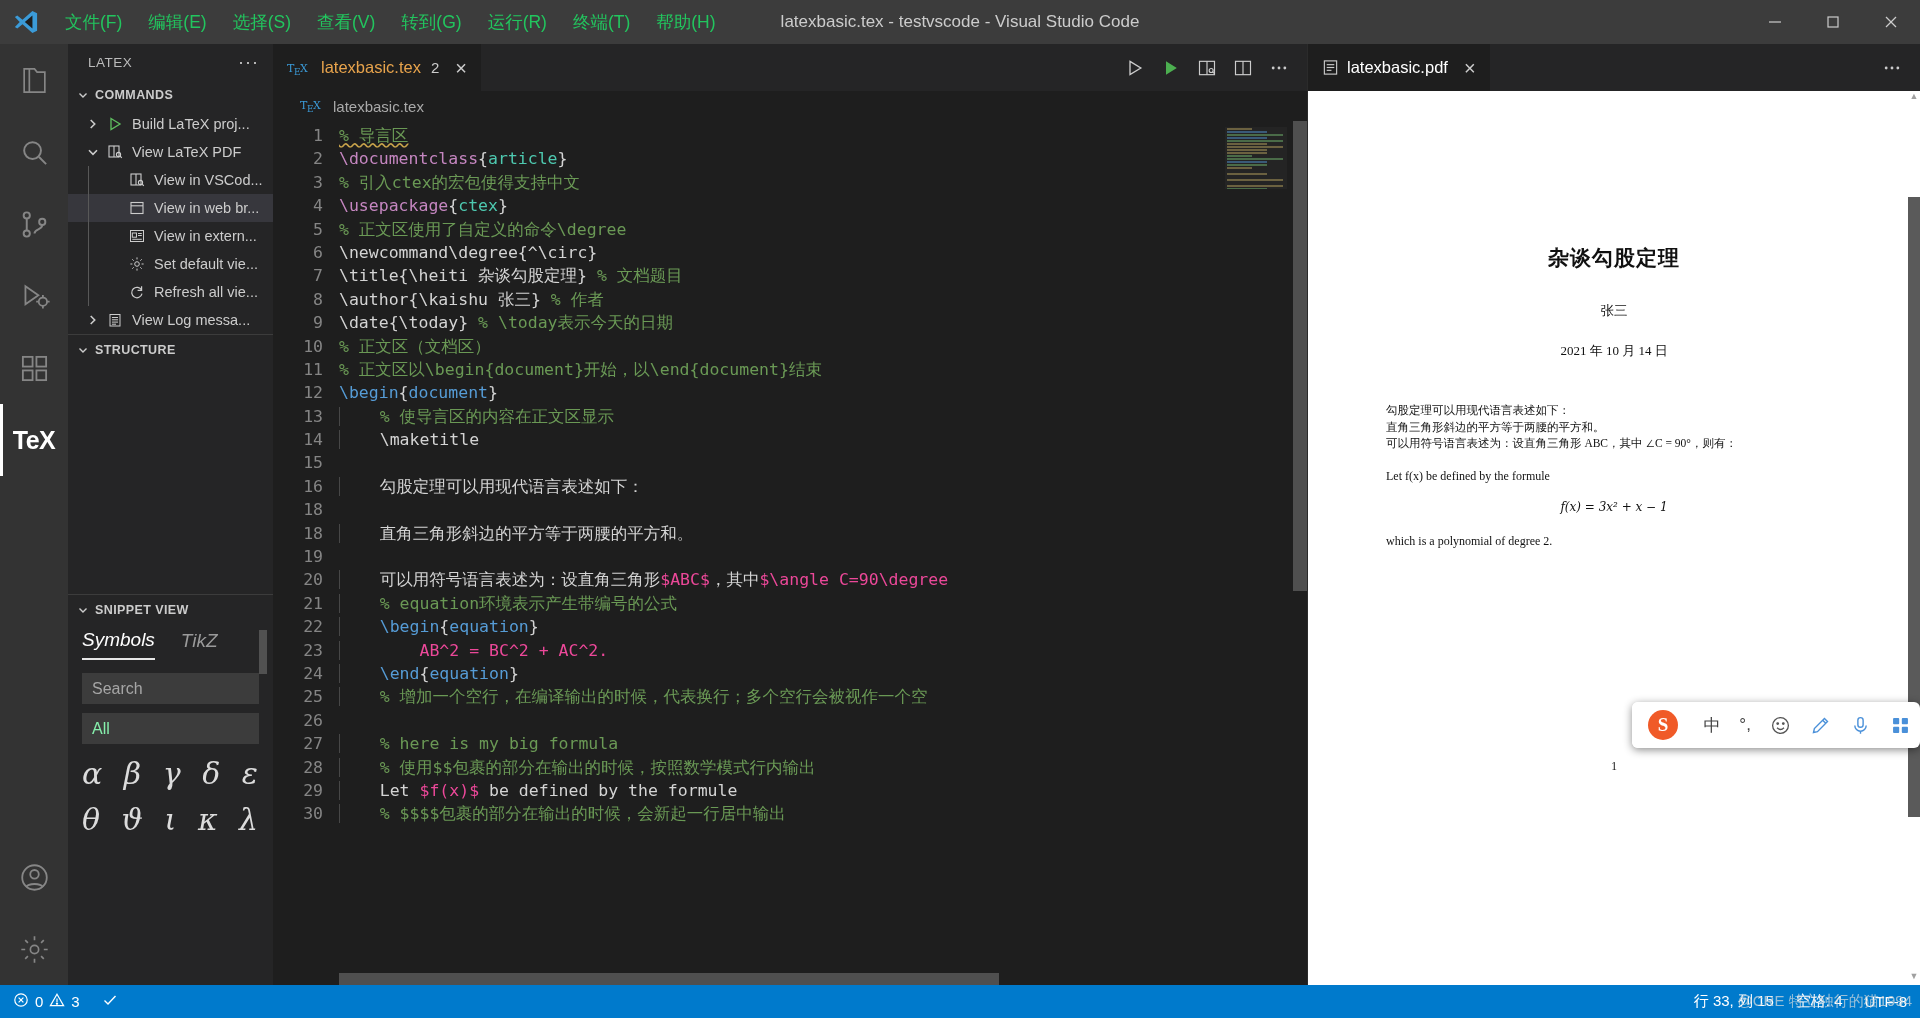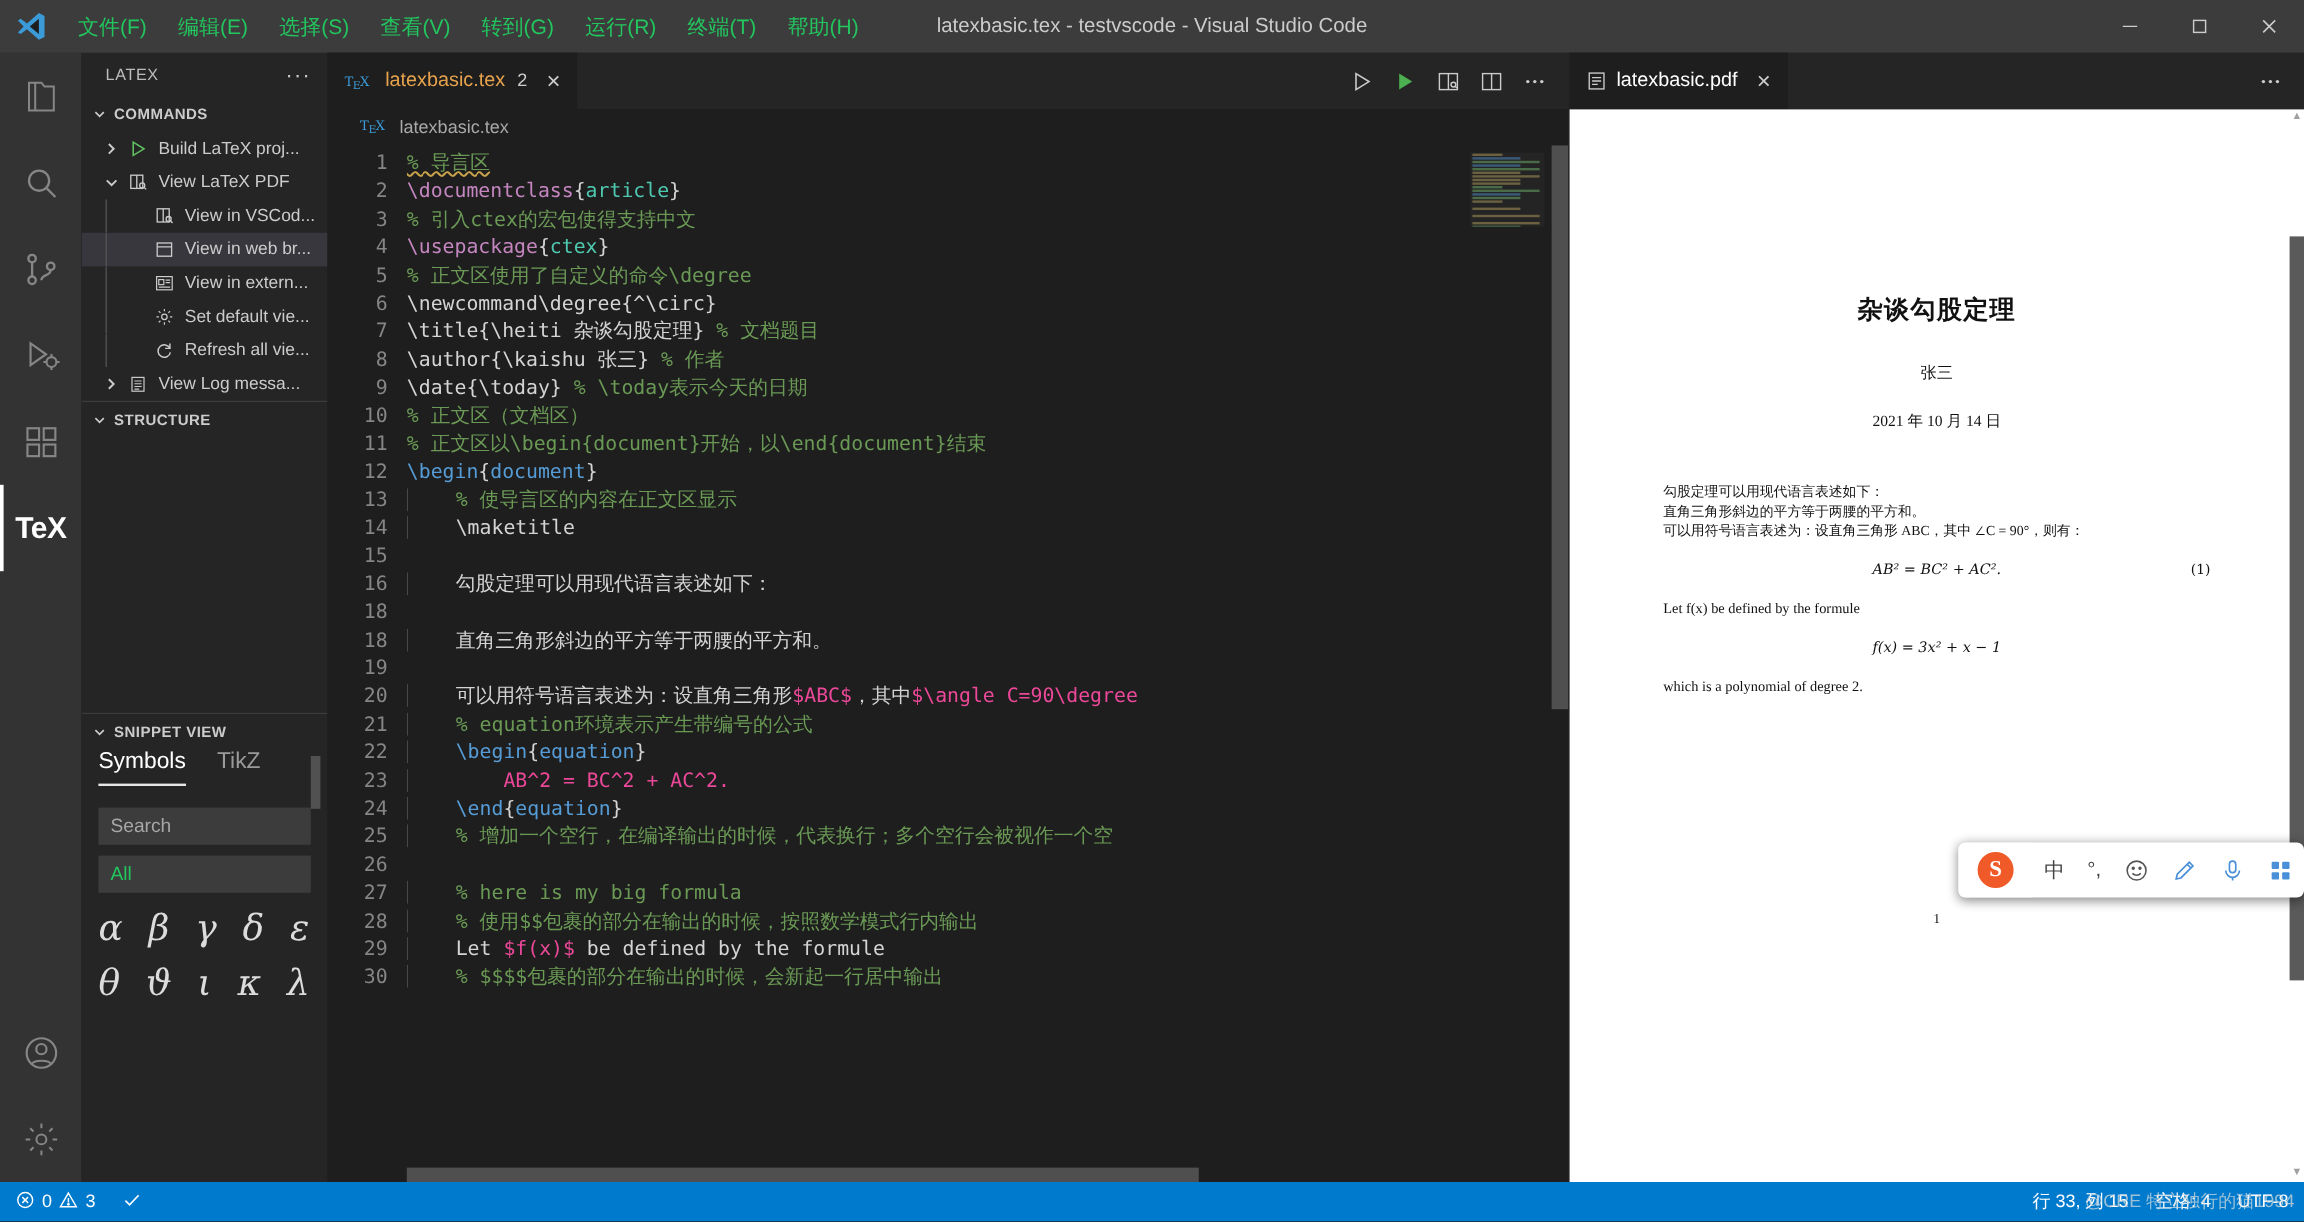--- a/index.html
+++ b/index.html
@@ -74,34 +74,35 @@
   .tw-ind { flex: 0 0 auto; display: inline-block; }
   .tw-icon { width: 22px; flex: 0 0 22px; display: flex; align-items: center; justify-content: center; }
   .tw-icon svg { width: 16px; height: 16px; }
   .tw-label { overflow: hidden; text-overflow: ellipsis; white-space: nowrap; font-size: 14.5px; }
   .guide { position: relative; }
   .guide::before {
     content: ""; position: absolute; left: 20px; top: 0; bottom: 0; width: 1px; background: #585858;
   }
   .structure-body { min-height: 230px; background: #252526; }
   .snippet-tabs {
-    display: flex; align-items: flex-start; height: 40px; padding-left: 14px; gap: 26px;
+    display: flex; align-items: center; height: 40px; padding-left: 14px; gap: 26px;
     position: relative;
+    font-style: italic;
   }
   .snip-tab { font-size: 19px; color: #9a9a9a; padding-bottom: 7px; }
   .snip-tab.active { color: #ffffff; border-bottom: 2px solid #e7e7e7; }
   .snip-search-wrap { padding: 9px 14px 0 14px; }
   .snip-input {
     width: 100%; height: 31px; background: #3c3c3c; border: none; outline: none;
     color: #cccccc; font-size: 16px; padding: 0 10px; font-family: "Liberation Sans", sans-serif;
   }
   .snip-input::placeholder { color: #a6a6a6; }
   .snip-all {
     margin: 9px 14px 0 14px; height: 31px; background: #3c3c3c; display: flex;
-    align-items: center; padding: 0 10px; font-size: 16px; color: #22c55e;
+    align-items: center; padding: 0 10px; font-size: 16px; color: #86efac;
   }
   .greek-grid {
     padding: 8px 4px 0 14px; color: #dcdcdc;
     font-family: "DejaVu Serif", serif; font-style: italic;
     font-size: 30px; line-height: 1.45; letter-spacing: 6px; white-space: nowrap; overflow: hidden;
   }
   .sb-scrollbar {
     position: absolute; width: 8px; background: #515151; border-radius: 0;
   }
 
@@ -658,24 +659,20 @@
 
         <div class="pdf-panel">
           <div class="pdf-page">
             <div class="pdf-title">杂谈勾股定理</div>
             <div class="pdf-author">张三</div>
             <div class="pdf-date">2021 年 10 月 14 日</div>
             <div class="pdf-body">
               <div>勾股定理可以用现代语言表述如下：</div>
               <div>直角三角形斜边的平方等于两腰的平方和。</div>
               <div>可以用符号语言表述为：设直角三角形 ABC，其中 ∠C = 90°，则有：</div>
-              <div class="pdf-eq">
-                <span>AB² = BC² + AC².</span>
-                <span class="num">(1)</span>
-              </div>
               <div class="pdf-para">Let f(x) be defined by the formule</div>
               <div class="pdf-eq">
                 <span>f(x) = 3x² + x − 1</span>
               </div>
               <div class="pdf-para">which is a polynomial of degree 2.</div>
             </div>
             <div class="pdf-pagenum">1</div>
           </div>
           <div class="pdf-vscroll">
             <div class="pdf-arrow" style="top:0;">▲</div>

